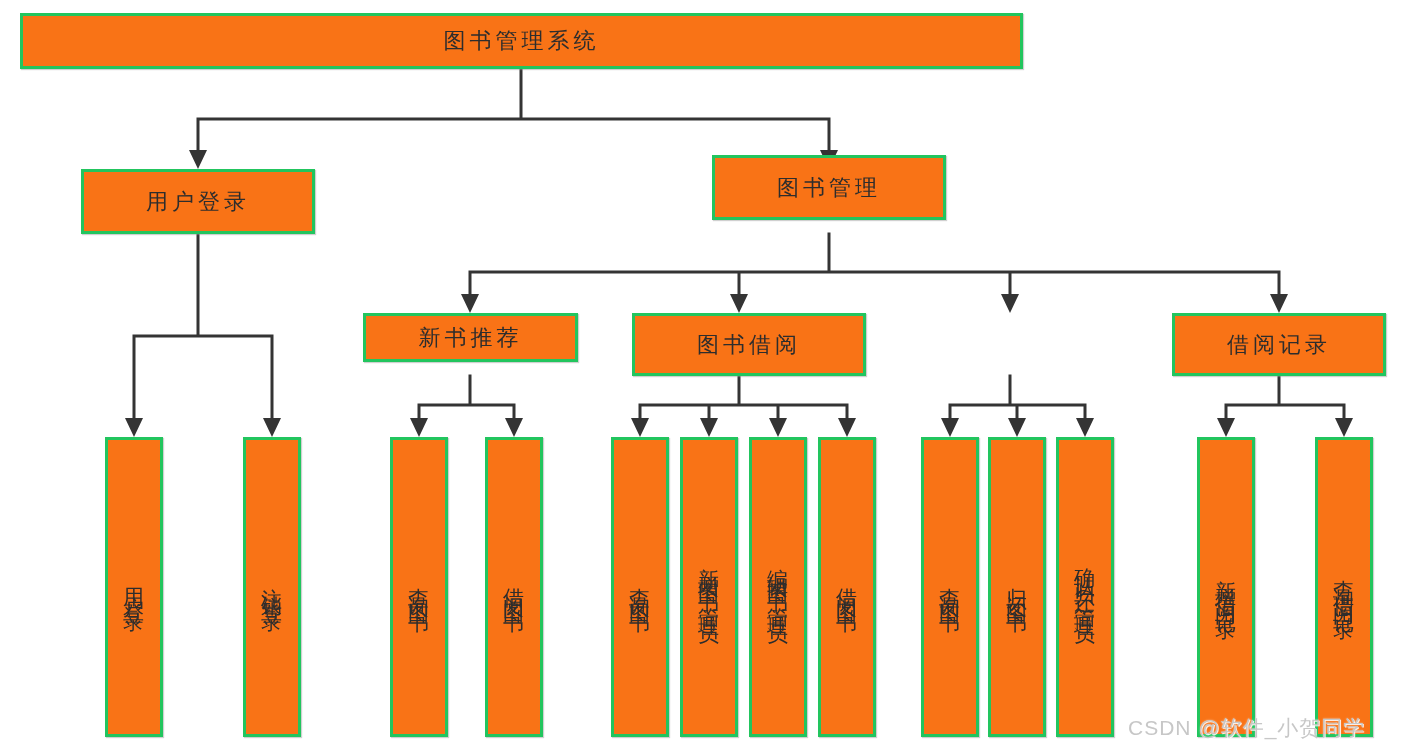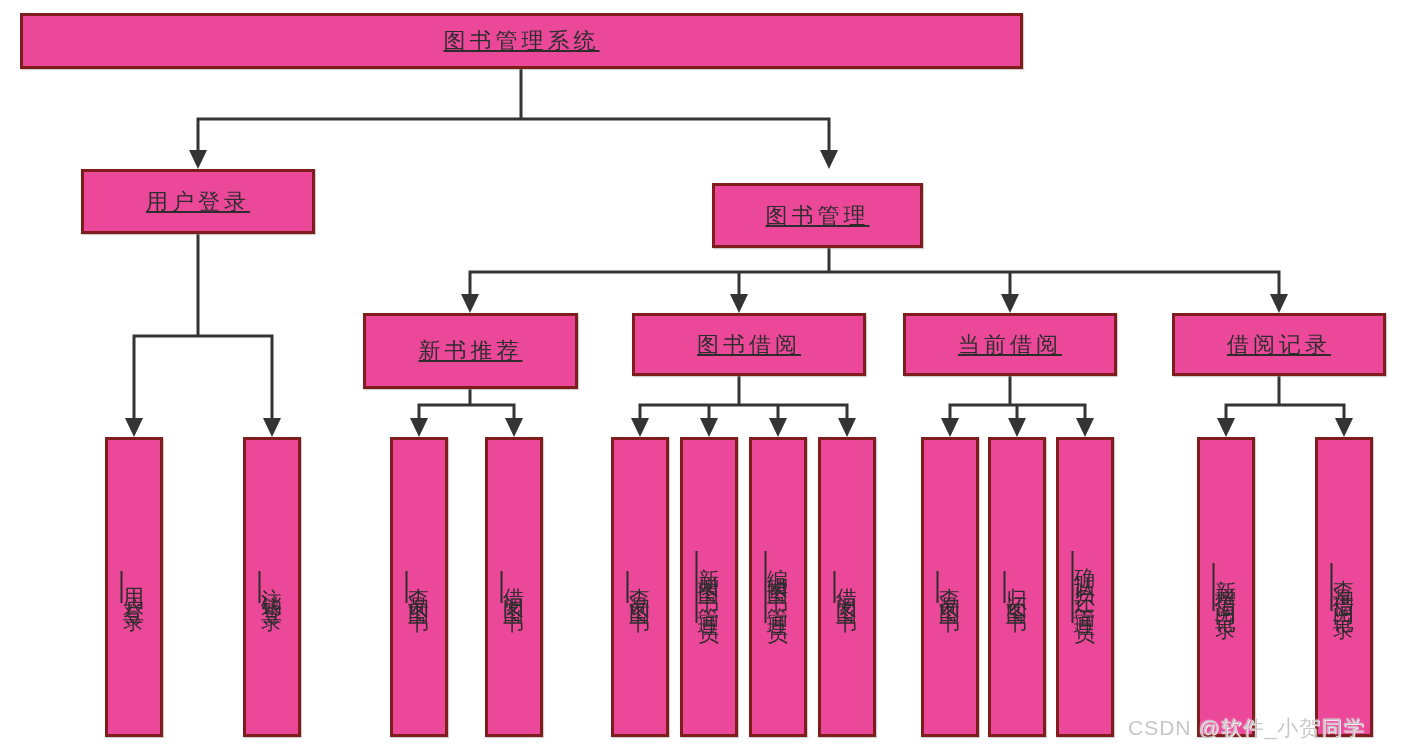--- a/index.html
+++ b/index.html
@@ -10,29 +10,28 @@
     background: #ffffff;
     overflow: hidden;
     font-family: "Liberation Sans", sans-serif;
   }
   .wires { position: absolute; left: 0; top: 0; z-index: 1; }
   .cl { stroke: #343434; stroke-width: 3; fill: none; stroke-linecap: square; }
   .ah { fill: #343434; stroke: none; }
   .box {
     position: absolute;
     box-sizing: border-box;
-    background: #ec4899;
-    border: 3px solid #7f1d1d;
+    background: #f97316;
+    border: 3px solid #22c55e;
     box-shadow: 1px 1px 1px rgba(150,150,150,0.45);
     display: flex;
     align-items: center;
     justify-content: center;
     z-index: 2;
     color: #2d2d2d;
-    text-decoration: underline;
   }
   .box.h .lbl {
     font-size: 22px;
     letter-spacing: 4px;
     white-space: nowrap;
   }
   .box.v .lbl {
     writing-mode: vertical-rl;
     text-orientation: mixed;
     font-size: 21px;
@@ -88,32 +87,29 @@
     </g>
   </svg>
 
   <div class="box h" style="left:20px;top:13px;width:1003px;height:56px">
     <span class="lbl">图书管理系统</span>
   </div>
 
   <div class="box h" style="left:81px;top:169px;width:234px;height:65px">
     <span class="lbl">用户登录</span>
   </div>
-  <div class="box h" style="left:712px;top:183px;width:211px;height:65px">
+  <div class="box h" style="left:712px;top:155px;width:234px;height:65px">
     <span class="lbl">图书管理</span>
   </div>
 
-  <div class="box h" style="left:363px;top:313px;width:215px;height:76px">
+  <div class="box h" style="left:363px;top:313px;width:215px;height:49px">
     <span class="lbl">新书推荐</span>
   </div>
   <div class="box h" style="left:632px;top:313px;width:234px;height:63px">
     <span class="lbl">图书借阅</span>
-  </div>
-  <div class="box h" style="left:903px;top:313px;width:214px;height:63px">
-    <span class="lbl">当前借阅</span>
   </div>
   <div class="box h" style="left:1172px;top:313px;width:214px;height:63px">
     <span class="lbl">借阅记录</span>
   </div>
 
   <div class="box v" style="left:105px;top:437px;width:58px;height:300px">
     <span class="lbl">用户登录</span>
   </div>
   <div class="box v" style="left:243px;top:437px;width:58px;height:300px">
     <span class="lbl">注销登录</span>

